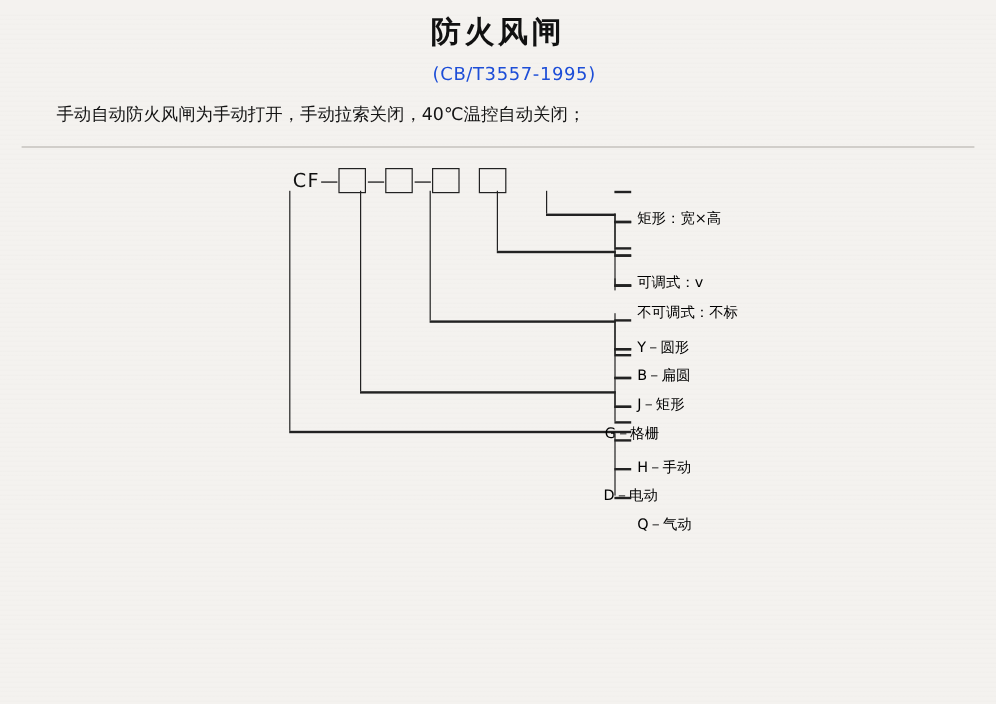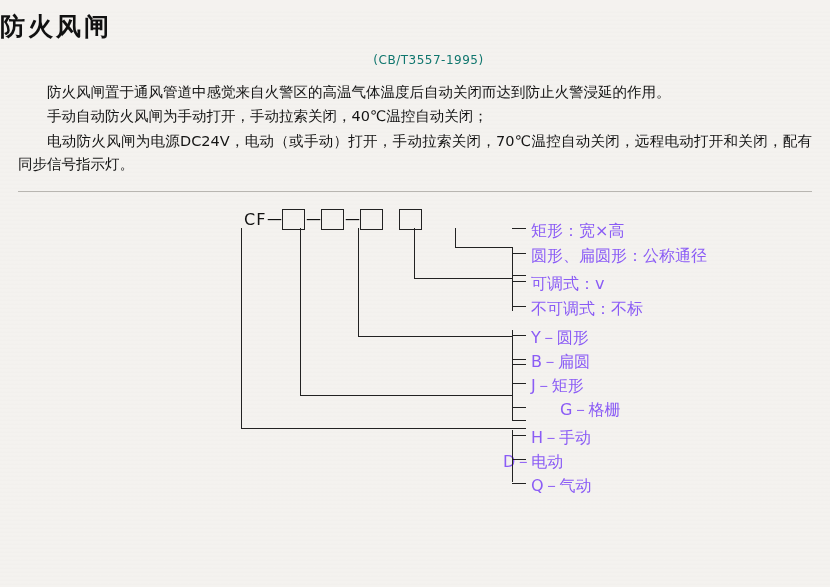--- a/index.html
+++ b/index.html
@@ -16,32 +16,32 @@
     overflow: hidden;
   }
   .page {
     position: relative;
     width: 830px;
     height: 587px;
     padding: 0;
     box-sizing: border-box;
   }
   .title {
-    text-align: left;
+    text-align: center;
     font-size: 25px;
     font-weight: bold;
     letter-spacing: 3px;
     margin-top: 10px;
     color: #111;
   }
   .subtitle {
     text-align: center;
-    font-size: 12px;
+    font-size: 15px;
     margin-top: 10px;
-    color: #0f766e;
+    color: #1d4ed8;
     letter-spacing: 0.5px;
     padding-left: 27px;
   }
   .body-text {
     margin: 14px 18px 0 18px;
     font-size: 14.5px;
     line-height: 1.62;
     text-align: justify;
     color: #141414;
   }
@@ -95,46 +95,45 @@
     background: #222;
   }
   .v {
     width: 1.4px;
   }
   .h {
     height: 1.4px;
   }
   .leg {
     position: absolute;
-    font-size: 16px;
-    color: #8b5cf6;
+    font-size: 12px;
+    color: #000000;
     white-space: nowrap;
     line-height: 1;
+    margin-top: 22px;
   }
   .noise {
     position: absolute;
     left: 0; top: 0; right: 0; bottom: 0;
     pointer-events: none;
     opacity: 0.05;
     background:
       repeating-linear-gradient(0deg, rgba(0,0,0,0.22) 0px, rgba(0,0,0,0) 2px, rgba(0,0,0,0) 4px);
   }
 </style>
 </head>
 <body>
 
 <div class="page">
 
   <div class="title">防火风闸</div>
   <div class="subtitle">(CB/T3557-1995)</div>
 
   <div class="body-text">
-    <p class="para">防火风闸置于通风管道中感觉来自火警区的高温气体温度后自动关闭而达到防止火警浸延的作用。</p>
     <p class="para">手动自动防火风闸为手动打开，手动拉索关闭，40℃温控自动关闭；</p>
-    <p class="para">电动防火风闸为电源DC24V，电动（或手动）打开，手动拉索关闭，70℃温控自动关闭，远程电动打开和关闭，配有同步信号指示灯。</p>
   </div>
 
   <div class="diagram">
     <div class="sep"></div>
 
     <div class="code-row">
       <span class="cf-label">CF</span>
       <span class="dash">—</span>
       <span class="box"></span>
       <span class="dash">—</span>
@@ -169,27 +168,26 @@
     <div class="leader h" style="left:241px; top:237px; width:285px;"></div>
 
     <div class="leader h" style="left: 512px; top: 62px; width: 14px;"></div>
     <div class="leader h" style="left: 512px; top: 90px; width: 14px;"></div>
     <div class="leader h" style="left: 512px; top: 115px; width: 14px;"></div>
     <div class="leader h" style="left: 512px; top: 168px; width: 14px;"></div>
     <div class="leader h" style="left: 512px; top: 192px; width: 14px;"></div>
     <div class="leader h" style="left:512px; top:216px; width:14px;"></div>
 
     <div class="leg" style="left:531px; top:32px;">矩形：宽×高</div>
-    <div class="leg" style="left: 531px; top: 57px;">圆形、扁圆形：公称通径</div>
     <div class="leg" style="left: 531px; top: 85px;">可调式：v</div>
     <div class="leg" style="left: 531px; top: 110px;">不可调式：不标</div>
     <div class="leg" style="left: 531px; top: 139px;">Y－圆形</div>
     <div class="leg" style="left: 531px; top: 163px;">B－扁圆</div>
     <div class="leg" style="left: 531px; top: 187px;">J－矩形</div>
-    <div class="leg" style="left: 560px; top: 211px;">G－格栅</div>
+    <div class="leg" style="left: 504px; top: 211px;">G－格栅</div>
     <div class="leg" style="left: 531px; top: 239px;">H－手动</div>
     <div class="leg" style="left: 503px; top: 263px; text-align: center;">D－电动</div>
     <div class="leg" style="left: 531px; top: 287px;">Q－气动</div>
 
   <div class="leader v" style="left: 512px; top: 56px; height: 34px;"></div>
       <div class="leader v" style="left: 512px; top: 110px; height: 10px;"></div>
       <div class="leader v" style="left: 512px; top: 139px; height: 77px;"></div>
       <div class="leader v" style="left: 512px; top: 239px; height: 52px;"></div>
       <div class="leader h" style="left: 512px; top: 37px; width: 14px;"></div>
       <div class="leader h" style="left: 512px; top: 62px; width: 14px;"></div>

